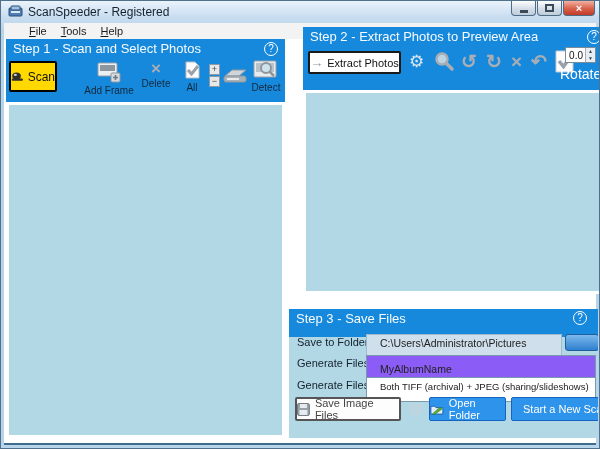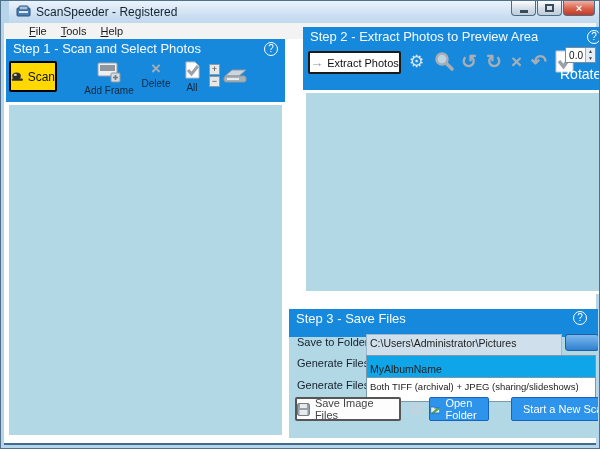--- a/index.html
+++ b/index.html
@@ -2,21 +2,21 @@
 <html><head>
 <meta charset="utf-8">
 <style>
   * { margin:0; padding:0; box-sizing:border-box; }
   body { font-family:"Liberation Sans", sans-serif; background:#888; }
   #window{
     position:relative; width:600px; height:449px;
     background:#b6d4ea; border:1px solid #51708c; overflow:hidden;
   }
   
-  .titlebar{position:absolute;left:8px;top:0;right:0;height:28px;
+  .titlebar{position:absolute;left:0;top:0;right:0;height:28px;
     background:linear-gradient(#eaf3fb,#c7dcf0 60%,#bcd4ea);}
   .app-icon{position:absolute;left:7px;top:3px;width:15px;height:15px;}
   .title-text{position:absolute;left:27px;top:4px;font-size:12px;color:#15222e;}
   .winbtns{position:absolute;right:4px;top:0;display:flex;}
   .wbtn{width:25px;height:15px;border:1px solid #4e6b85;border-top:none;
     border-radius:0 0 4px 4px;background:linear-gradient(#fefefe,#d3dde8 55%,#bfcddb);
     display:flex;align-items:center;justify-content:center;margin-left:1px;}
   .wbtn.close{width:32px;background:linear-gradient(#f3b0a0,#d8604a 55%,#c23a28);
     color:#fff;font-size:11px;font-weight:bold;line-height:1;}
   .glyph-min{width:8px;height:3px;background:#3a4a58;margin-top:6px;}
@@ -61,31 +61,31 @@
   .spin-val{flex:1;font-size:10px;text-align:right;padding:2px 2px 0 0;color:#111;}
   .spin-btns{width:10px;border-left:1px solid #aab;display:flex;flex-direction:column;}
   .spin-btns div{flex:1;font-size:5px;line-height:7px;text-align:center;color:#345;background:#e6edf3;}
   .rot-label{position:absolute;left:257px;top:39px;font-size:14px;color:#fff;white-space:nowrap;}
   
   #step3{left:288px;top:308px;width:309px;height:129px;background:#b2d8e6;}
   #step3 .p-top{height:28px;}
   .s3row{position:absolute;left:0;right:0;height:18px;}
   .s3label{position:absolute;left:8px;top:2px;font-size:11px;color:#14202c;}
   .s3field{position:absolute;left:77px;top:0;height:25px;font-size:10.5px;color:#222;
-    padding:2px 3px 0 3px;white-space:nowrap;overflow:hidden;}
+    padding:2px 3px 0 13px;white-space:nowrap;overflow:hidden;}
   .ro{width:196px;background:#cfe0ec;border:1px solid #9fb9cd;}
-  .ed{width:230px;background:#0ea5e9;border:1px solid #7a99ad;font-family:"Liberation Sans",sans-serif;}
+  .ed{width:230px;background:#8b5cf6;border:1px solid #7a99ad;font-family:"Liberation Sans",sans-serif;}
   .sel{width:230px;background:#fff;border:1px solid #7a99ad;font-size:9.5px;padding-top:3px;}
   .browse{position:absolute;left:276px;top:0;width:34px;height:17px;border-radius:3px;
     background:linear-gradient(#7db9ee,#2e80cf);border:1px solid #1d5fa0;}
   .btn3{position:absolute;top:88px;height:24px;display:flex;align-items:center;
     justify-content:center;gap:5px;font-size:11px;border-radius:2px;}
   .save-btn{left:6px;width:106px;background:#fdfdfd;border:2px solid #555;color:#444;}
   .blue-btn{background:#2e93ea;border:1px solid #1565c0;color:#fff;}
-  .open-btn{left:140px;width:60px;}
+  .open-btn{left:140px;width:77px;}
   .newscan-btn{left:222px;width:90px;justify-content:flex-start;padding-left:6px;white-space:nowrap;}
   .gear3{position:absolute;left:119px;top:90px;font-size:17px;color:#c9d2da;}
 </style>
 </head>
 <body>
 
 <div id="window">
 
   <div class="titlebar">
     <svg class="app-icon" viewBox="0 0 15 15">
@@ -158,20 +158,29 @@
         <div class="pm">+</div>
         <div class="pm">−</div>
       </div>
 
       <svg style="position:absolute;left:216px;top:28px;" width="27" height="17" viewBox="0 0 27 17">
         <path d="M3 9 L10 3 L24 3 L17 9 Z" fill="#cfd5da" stroke="#8e979e"></path>
         <rect x="2" y="9" width="22" height="6" rx="2" fill="#aab2b9" stroke="#8e979e"></rect>
         <rect x="5" y="11" width="12" height="2" fill="#e8ecef"></rect>
       </svg>
 
+      <div class="tgroup" style="left:242px;top:21px;width:36px;">
+        <svg width="26" height="20" viewBox="0 0 26 20">
+          <rect x="1" y="1" width="22" height="16" rx="1" fill="#e8ecef" stroke="#9aa1a8"></rect>
+          <rect x="3" y="3" width="18" height="9" fill="#b9c2c9"></rect>
+          <circle cx="13" cy="8" r="5" fill="#cfe2ef" stroke="#8e979e" stroke-width="2"></circle>
+          <path d="M16.5 11.5 L21 16" stroke="#8e979e" stroke-width="2.5"></path>
+        </svg>
+        <div>Detect</div>
+      </div>
     </div>
     <div class="p-body">
       <div class="p-body-in"></div>
     </div>
   </div>
 
   <div id="step2" class="panel">
     <div class="p-top">
       <div class="p-title">Step 2 - Extract Photos to Preview Area</div>
       <div class="help" style="right:11px;">?</div>

